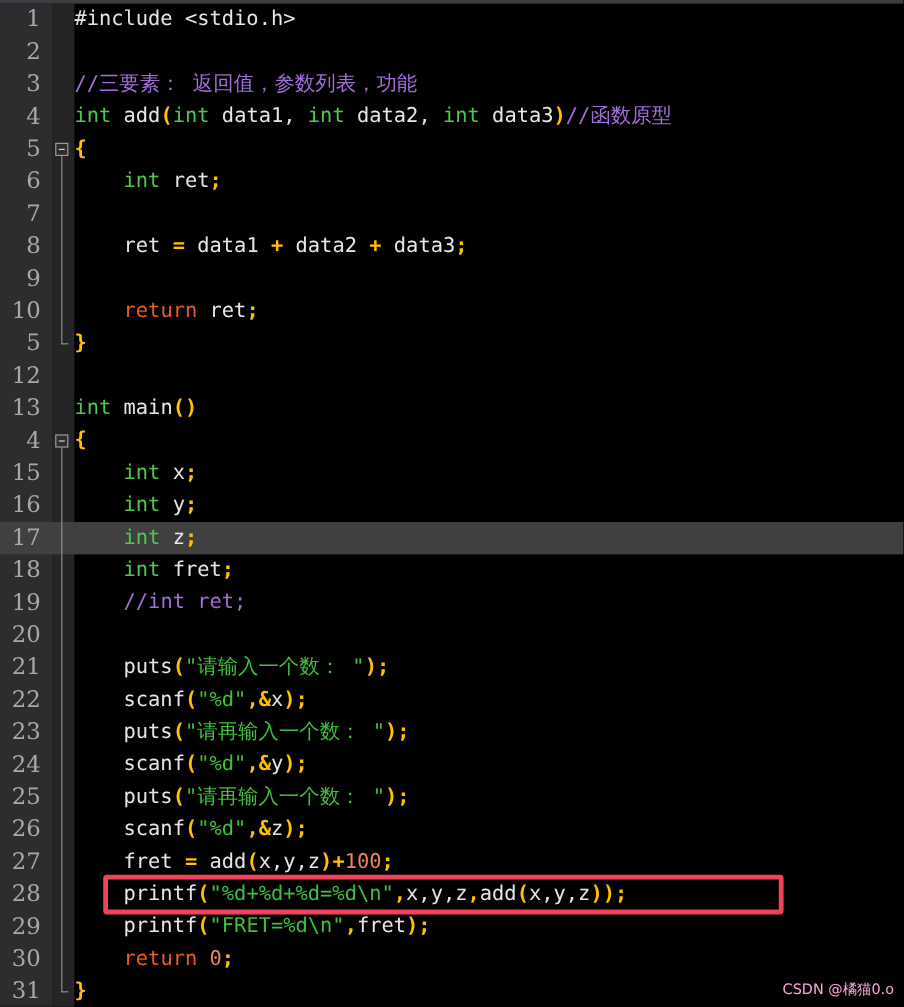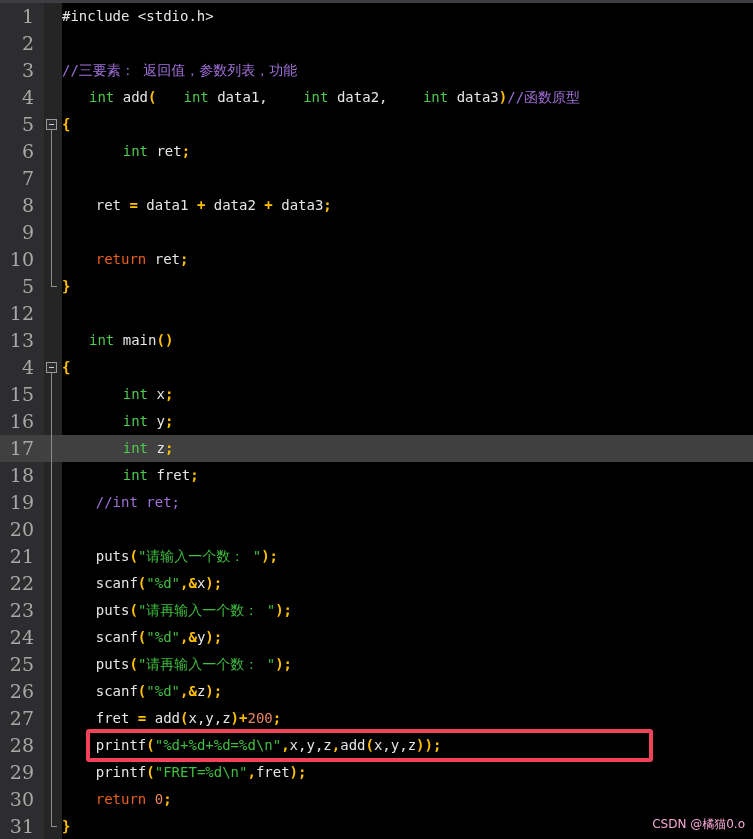--- a/index.html
+++ b/index.html
@@ -73,29 +73,29 @@
     color: #a8a8a8;
     font-size: 19px;
     font-family: "DejaVu Serif", "Liberation Serif", serif;
     line-height: 27px;
   }
 
   .code {
     position: absolute;
     left: 62px;
     top: 0;
-    font-size: 14px;
+    font-size: 17px;
     line-height: 27px;
     color: #dcdcdc;
     letter-spacing: 0px;
   }
 
   
   .t-plain   { color: #e6e6e6; }
-  .t-kw      { color: #4ec94e; margin-left: 27px; }               
+  .t-kw      { color: #4ec94e; }               
   .t-ret     { color: #e8601c; font-weight: normal; }  
   .t-pre     { color: #e6e6e6; }               
   .t-str     { color: #3fbf3f; }               
   .t-cmt     { color: #a06fd8; }               
   .t-punc    { color: #ffc000; font-weight: bold; }  
   .t-num     { color: #e8855c; }               
   .t-brace   { color: #ffc000; font-weight: bold; }
 
   
   .fold-box {
@@ -171,21 +171,21 @@
       <div class="line current"><span class="lnum">17</span><span class="code"><span class="t-plain">    </span><span class="t-kw">int</span><span class="t-plain"> z</span><span class="t-punc">;</span></span></div>
       <div class="line"><span class="lnum">18</span><span class="code"><span class="t-plain">    </span><span class="t-kw">int</span><span class="t-plain"> fret</span><span class="t-punc">;</span></span></div>
       <div class="line"><span class="lnum">19</span><span class="code"><span class="t-plain">    </span><span class="t-cmt">//int ret;</span></span></div>
       <div class="line"><span class="lnum">20</span><span class="code"></span></div>
       <div class="line"><span class="lnum">21</span><span class="code"><span class="t-plain">    puts</span><span class="t-punc">(</span><span class="t-str">"请输入一个数： "</span><span class="t-punc">);</span></span></div>
       <div class="line"><span class="lnum">22</span><span class="code"><span class="t-plain">    scanf</span><span class="t-punc">(</span><span class="t-str">"%d"</span><span class="t-punc">,&amp;</span><span class="t-plain">x</span><span class="t-punc">);</span></span></div>
       <div class="line"><span class="lnum">23</span><span class="code"><span class="t-plain">    puts</span><span class="t-punc">(</span><span class="t-str">"请再输入一个数： "</span><span class="t-punc">);</span></span></div>
       <div class="line"><span class="lnum">24</span><span class="code"><span class="t-plain">    scanf</span><span class="t-punc">(</span><span class="t-str">"%d"</span><span class="t-punc">,&amp;</span><span class="t-plain">y</span><span class="t-punc">);</span></span></div>
       <div class="line"><span class="lnum">25</span><span class="code"><span class="t-plain">    puts</span><span class="t-punc">(</span><span class="t-str">"请再输入一个数： "</span><span class="t-punc">);</span></span></div>
       <div class="line"><span class="lnum">26</span><span class="code"><span class="t-plain">    scanf</span><span class="t-punc">(</span><span class="t-str">"%d"</span><span class="t-punc">,&amp;</span><span class="t-plain">z</span><span class="t-punc">);</span></span></div>
-      <div class="line"><span class="lnum">27</span><span class="code"><span class="t-plain">    fret </span><span class="t-punc">=</span><span class="t-plain"> add</span><span class="t-punc">(</span><span class="t-plain">x,y,z</span><span class="t-punc">)+</span><span class="t-num">200</span><span class="t-punc">;</span></span></div>
+      <div class="line"><span class="lnum">27</span><span class="code"><span class="t-plain">    fret </span><span class="t-punc">=</span><span class="t-plain"> add</span><span class="t-punc">(</span><span class="t-plain">x,y,z</span><span class="t-punc">)+</span><span class="t-num">100</span><span class="t-punc">;</span></span></div>
       <div class="line"><span class="lnum">28</span><span class="code"><span class="t-plain">    printf</span><span class="t-punc">(</span><span class="t-str">"%d+%d+%d=%d\n"</span><span class="t-punc">,</span><span class="t-plain">x,y,z</span><span class="t-punc">,</span><span class="t-plain">add</span><span class="t-punc">(</span><span class="t-plain">x,y,z</span><span class="t-punc">));</span></span></div>
       <div class="line"><span class="lnum">29</span><span class="code"><span class="t-plain">    printf</span><span class="t-punc">(</span><span class="t-str">"FRET=%d\n"</span><span class="t-punc">,</span><span class="t-plain">fret</span><span class="t-punc">);</span></span></div>
       <div class="line"><span class="lnum">30</span><span class="code"><span class="t-plain">    </span><span class="t-ret">return</span><span class="t-plain"> </span><span class="t-num">0</span><span class="t-punc">;</span></span></div>
       <div class="line"><span class="lnum">31</span><span class="code"><span class="t-brace">}</span></span></div>
     </div>
 
   <div id="fold-layer">
       <div class="fold-box" style="left: 46px; top: 119px;"></div>
       <div class="fold-line" style="left: 51px; top: 130px; height: 157px;"></div>
       <div class="fold-end" style="left: 51px; top: 286px;"></div>

